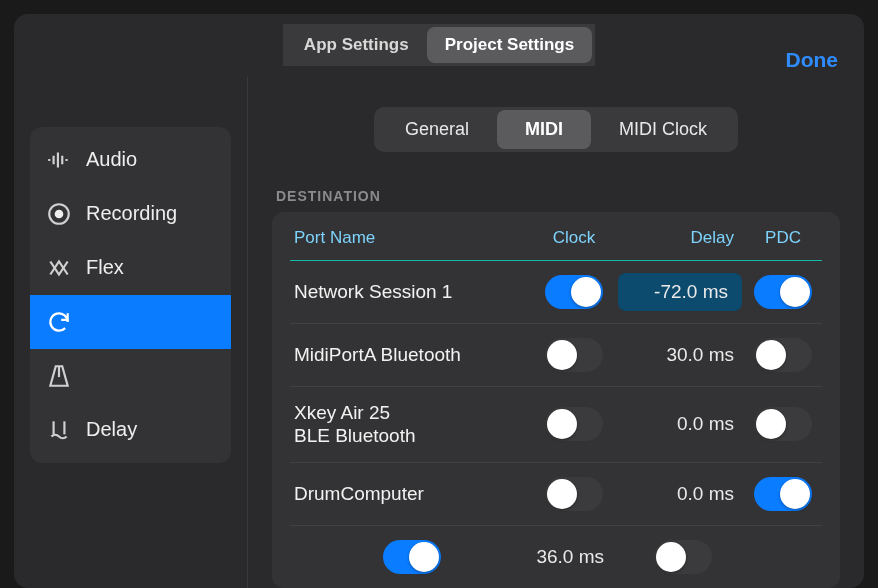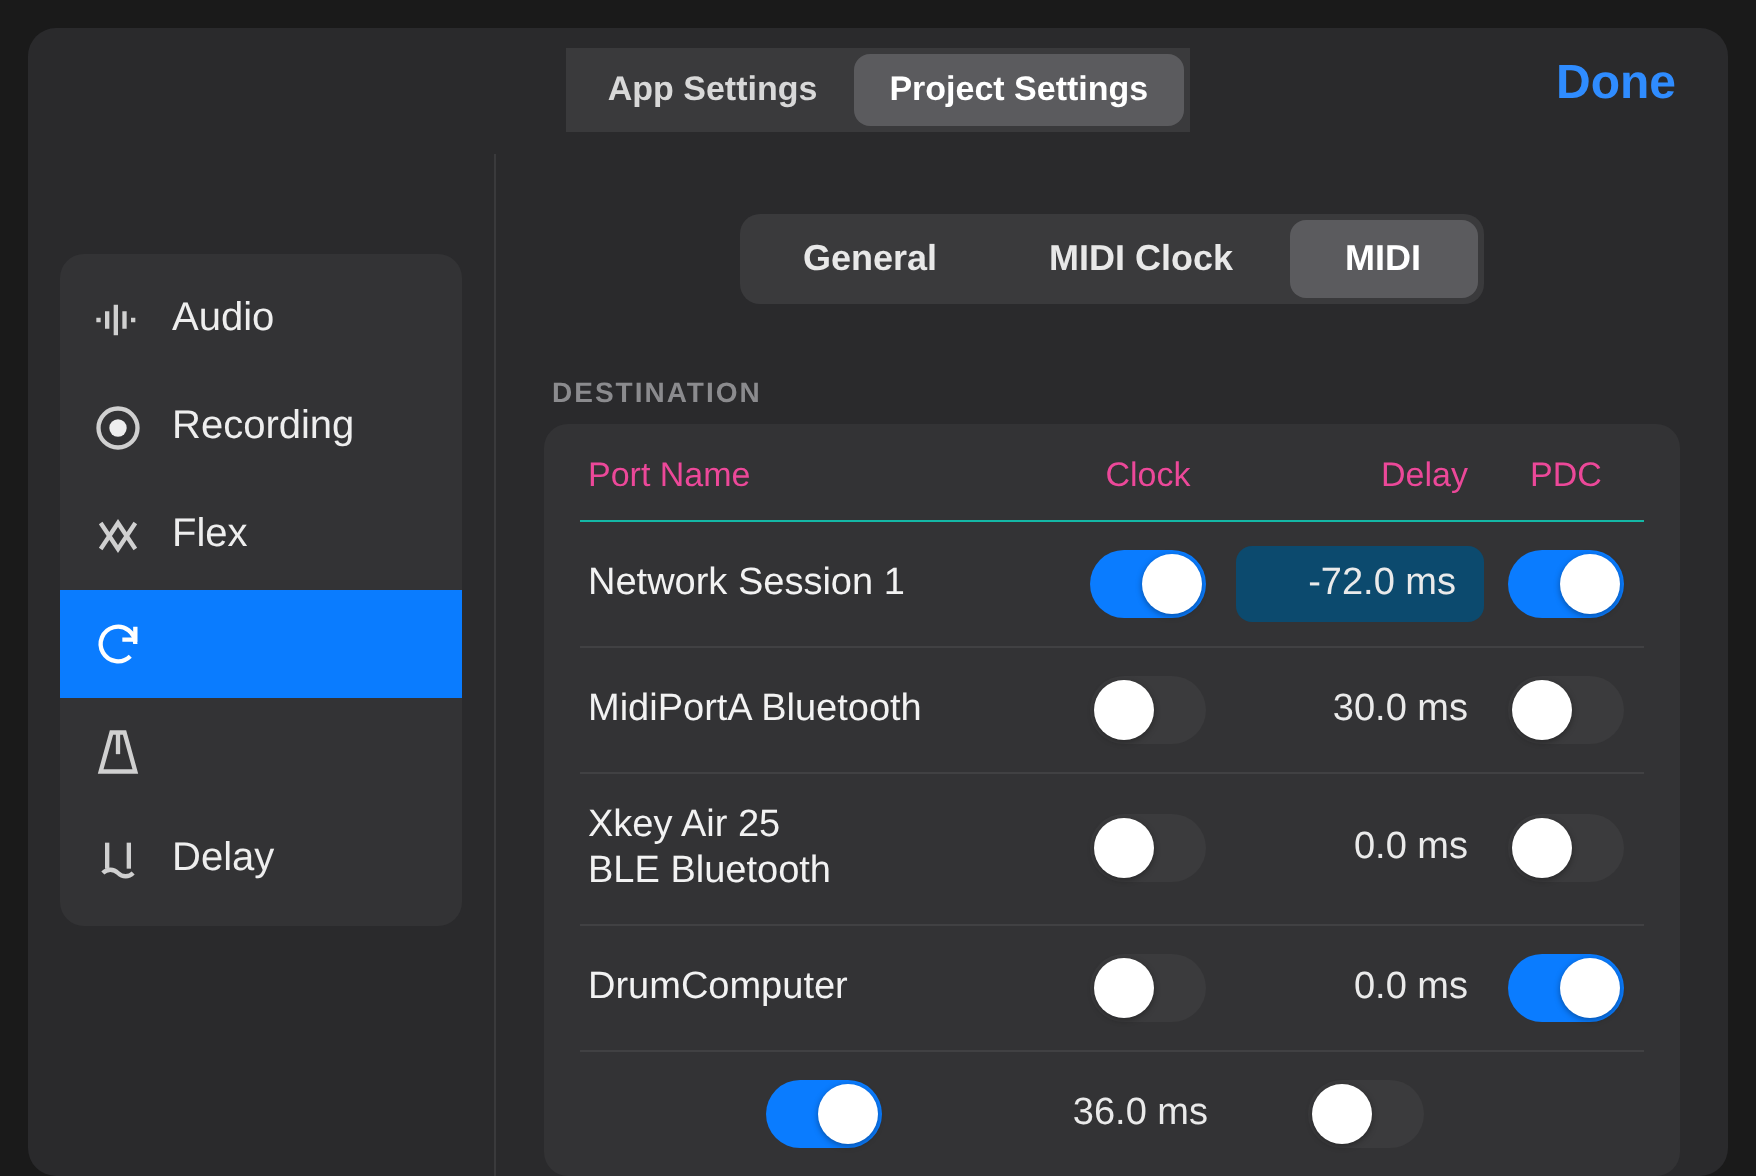--- a/index.html
+++ b/index.html
@@ -15,48 +15,48 @@
   }
   .seg {
     display: inline-flex; background: #3a3a3c; border-radius: 0; padding: 3px;
   }
   .seg-btn {
     padding: 8px 18px; border-radius: 8px; font-size: 17px; font-weight: 600;
     color: #d8d8d8; cursor: pointer;
   }
   .seg-btn.active { background: #5b5b5e; color: #fff; }
   .done {
-    position: absolute; right: 26px; top: 14px; font-size: 24px; font-weight: 600;
+    position: absolute; right: 26px; top: 34px; font-size: 21px; font-weight: 600;
     color: #2f8cff; cursor: pointer;
   }
   .body { flex: 1; display: flex; }
   .sidebar {
     width: 234px; border-right: 1px solid #3a3a3c; padding: 50px 16px 16px 16px;
   }
   .sidebar-list { background: #333335; border-radius: 12px; padding: 6px 0; }
   .side-item {
     display: flex; align-items: center; gap: 14px; padding: 14px 16px;
     font-size: 20px; font-weight: 500; cursor: pointer; color: #eee;
   }
   .side-item.active { background: #0a7cff; color: #fff; border-radius: 0; }
   .side-item .icon { width: 26px; height: 26px; display:flex; align-items:center; justify-content:center; flex-shrink:0; }
   .side-item svg { stroke: #d0d0d0; fill: none; stroke-width: 2; }
   .side-item.active svg { stroke: #fff; }
 
   .main { flex: 1; padding: 30px 24px 0 24px; display:flex; flex-direction:column; overflow:hidden;}
   .subseg-wrap { display:flex; justify-content:center; margin-bottom: 36px; }
   .subseg { display: inline-flex; background: #3a3a3c; border-radius: 10px; padding: 3px; }
-  .subseg-btn { padding: 9px 28px; font-size: 18px; font-weight: 700; color: #e8e8e8; border-radius: 8px; cursor:pointer; }
+  .subseg-btn { padding: 9px 28px; font-size: 18px; font-weight: 400; color: #e8e8e8; border-radius: 8px; cursor:pointer; }
   .subseg-btn.active { background: #5b5b5e; color:#fff; font-weight:600; }
 
   .sect-label { font-size: 14px; letter-spacing: 1px; color: #8b8b8e; font-weight: 600; margin: 0 4px 8px; }
   .table {
     background: #333335; border-radius: 12px; padding: 0 18px; flex:1; overflow:hidden;
   }
-  .thead { display: grid; grid-template-columns: 1fr 88px 130px 70px; gap: 0; padding: 16px 4px 12px; color: #ec4899; font-size: 17px; }
+  .thead { display: grid; grid-template-columns: 1fr 88px 130px 70px; gap: 0; padding: 16px 4px 12px; color: #7dd3fc; font-size: 17px; }
   .th-clock, .th-pdc { text-align:center; }
   .th-delay { text-align:right; padding-right: 14px;}
   .row {
     display: grid; grid-template-columns: 1fr 88px 130px 70px; align-items:center;
     padding: 14px 4px; border-top: 1px solid #414143; min-height: 62px;
   }
   .row:first-of-type { border-top: 1px solid #14b8a6; }
   .port { font-size: 19px; color: #f2f2f2; line-height: 1.25; }
   .delay { font-size: 19px; color: #eaeaea; text-align: right; padding-right: 14px; }
   .delay.editable { background: #0c4a6e; border-radius: 8px; padding: 8px 14px; margin: -4px 6px -4px 0; }
@@ -138,22 +138,22 @@
             </span>
             <span>Delay</span>
           </div>
         </div>
     </div>
 
     <div class="main">
       <div class="subseg-wrap">
         <div class="subseg" id="subseg">
             <div class="subseg-btn">General</div>
+            <div class="subseg-btn active">MIDI</div>
             <div class="subseg-btn">MIDI Clock</div>
-            <div class="subseg-btn active">MIDI</div>
           </div>
       </div>
 
       <div class="sect-label">DESTINATION</div>
 
       <div class="table">
         <div class="thead">
           <div>Port Name</div>
           <div class="th-clock">Clock</div>
           <div class="th-delay">Delay</div>

